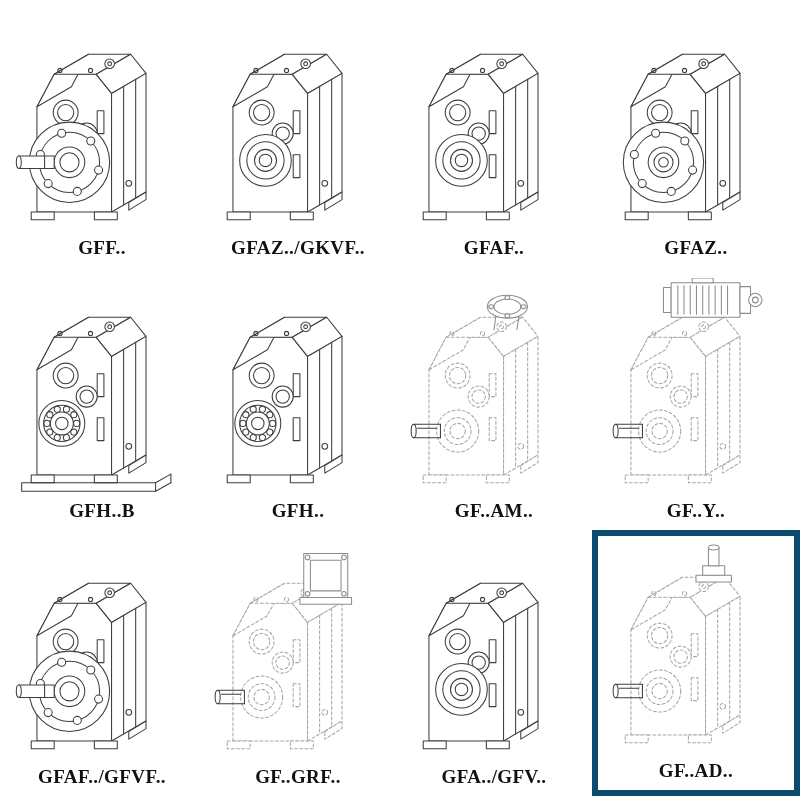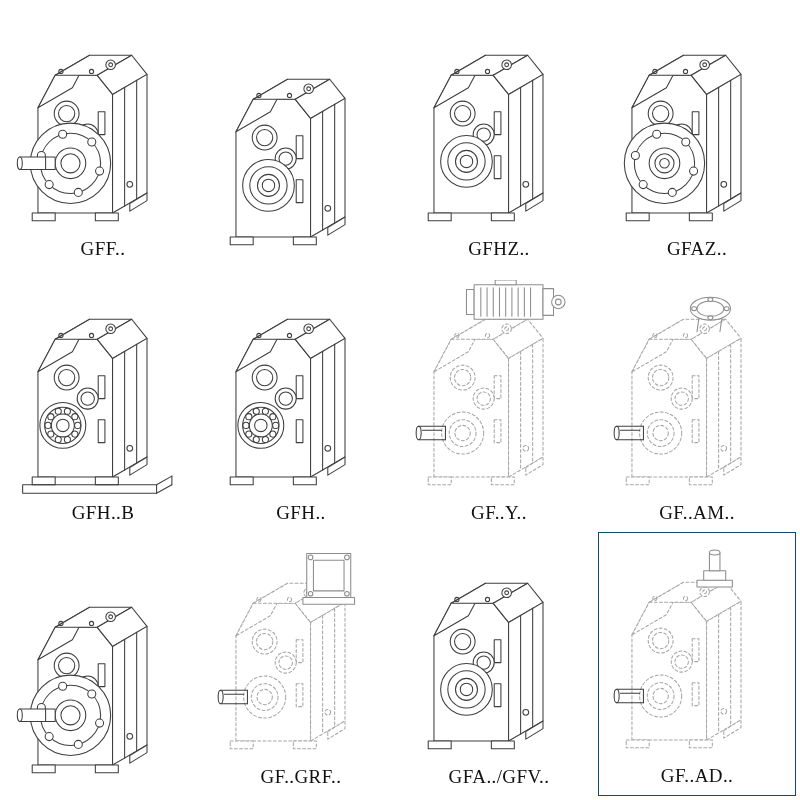--- a/index.html
+++ b/index.html
@@ -8,24 +8,24 @@
     display:grid;grid-template-columns:repeat(4,1fr);grid-template-rows:repeat(3,1fr);
     box-sizing:border-box;padding:4px;
     font-family:"Liberation Serif",serif;
   }
   .cell{
     display:flex;flex-direction:column;align-items:center;justify-content:flex-end;
     box-sizing:border-box;padding:2px 2px 8px;
   }
   .cell svg{width:192px;height:220px;flex:0 0 auto;}
   .label{
-    font-family:"Liberation Serif",serif;font-weight:normal;font-size:19px;
+    font-family:"Liberation Serif",serif;font-weight:bold;font-size:19px;
     color:#111;letter-spacing:.4px;white-space:nowrap;margin-top:2px;
   }
-  .cell.boxed{border:1px solid #0c4a6e;}
+  .cell.boxed{border:6px solid #0c4a6e;}
 </style>
 </head>
 <body>
 
 <div class="page">
 
   <div class="cell">
     <svg class="drawing" viewBox="0 0 180 230">
         <g fill="none" stroke="#3e3e3e" stroke-width="1.1" stroke-linejoin="round" stroke-linecap="round">
           <path d="M22 206 L22 96 L40 62 L84 62 L100 82 L100 206 Z" fill="#fff"></path>
@@ -94,20 +94,21 @@
           <circle cx="74" cy="124" r="11" fill="#fff"></circle>
           <circle cx="74" cy="124" r="7" fill="none"></circle>
         </g>
         <g fill="none" stroke="#3e3e3e" stroke-width="1.1" stroke-linejoin="round" stroke-linecap="round">
           <circle cx="56" cy="152" r="27" fill="#fff"></circle>
           <circle cx="56" cy="152" r="19.5" fill="#fff"></circle>
           <circle cx="56" cy="152" r="11.5" fill="#fff"></circle>
           <circle cx="56" cy="152" r="6.5" fill="#fff"></circle>
         </g>
       </svg>
+    <div class="label">GFAZ../GKVF..</div>
   </div>
 
   <div class="cell">
     <svg class="drawing" viewBox="0 0 180 230">
         <g fill="none" stroke="#3e3e3e" stroke-width="1.1" stroke-linejoin="round" stroke-linecap="round">
           <path d="M22 206 L22 96 L40 62 L84 62 L100 82 L100 206 Z" fill="#fff"></path>
           <path d="M22 96 L40 62 L76 41 L58 75 Z" fill="#fff"></path>
           <path d="M40 62 L84 62 L120 41 L76 41 Z" fill="#fff"></path>
           <path d="M84 62 L100 82 L136 61 L120 41 Z" fill="#fff"></path>
           <path d="M100 82 L100 206 L136 185 L136 61 Z" fill="#fff"></path>
@@ -128,21 +129,21 @@
           <circle cx="74" cy="124" r="11" fill="#fff"></circle>
           <circle cx="74" cy="124" r="7" fill="none"></circle>
         </g>
         <g fill="none" stroke="#3e3e3e" stroke-width="1.1" stroke-linejoin="round" stroke-linecap="round">
           <circle cx="56" cy="152" r="27" fill="#fff"></circle>
           <circle cx="56" cy="152" r="19.5" fill="#fff"></circle>
           <circle cx="56" cy="152" r="11.5" fill="#fff"></circle>
           <circle cx="56" cy="152" r="6.5" fill="#fff"></circle>
         </g>
       </svg>
-    <div class="label">GFHZ..</div>
+    <div class="label">GFAF..</div>
   </div>
 
   <div class="cell">
     <svg class="drawing" viewBox="0 0 180 230">
         <g fill="none" stroke="#3e3e3e" stroke-width="1.1" stroke-linejoin="round" stroke-linecap="round">
           <path d="M22 206 L22 96 L40 62 L84 62 L100 82 L100 206 Z" fill="#fff"></path>
           <path d="M22 96 L40 62 L76 41 L58 75 Z" fill="#fff"></path>
           <path d="M40 62 L84 62 L120 41 L76 41 Z" fill="#fff"></path>
           <path d="M84 62 L100 82 L136 61 L120 41 Z" fill="#fff"></path>
           <path d="M100 82 L100 206 L136 185 L136 61 Z" fill="#fff"></path>
@@ -303,20 +304,69 @@
           <circle cx="52" cy="160" r="8" fill="#fff"></circle>
         </g>
         <g fill="none" stroke="#3e3e3e" stroke-width="1.1" stroke-linejoin="round" stroke-linecap="round">
           <ellipse cx="6" cy="160" rx="2.6" ry="7" fill="#fff"></ellipse>
           <line x1="6" y1="153" x2="34" y2="153"></line>
           <line x1="6" y1="167" x2="34" y2="167"></line>
           <line x1="34" y1="153" x2="34" y2="167"></line>
           <line x1="10" y1="157" x2="30" y2="157"></line>
         </g>
         <g fill="none" stroke="#8d8d8d" stroke-width="1.1" stroke-linejoin="round" stroke-linecap="round">
+          <line x1="92" y1="40" x2="90" y2="54"></line>
+          <line x1="116" y1="40" x2="114" y2="54"></line>
+          <ellipse cx="104" cy="30" rx="21" ry="12" fill="#fff"></ellipse>
+          <ellipse cx="104" cy="30" rx="14" ry="8" fill="none"></ellipse>
+          <ellipse cx="121" cy="30" rx="2.6" ry="2" fill="#fff"></ellipse>
+          <ellipse cx="104" cy="39.5" rx="2.6" ry="2" fill="#fff"></ellipse>
+          <ellipse cx="87" cy="30" rx="2.6" ry="2" fill="#fff"></ellipse>
+          <ellipse cx="104" cy="20.5" rx="2.6" ry="2" fill="#fff"></ellipse>
+        </g>
+      </svg>
+    <div class="label">GF..AM..</div>
+  </div>
+
+  <div class="cell">
+    <svg class="drawing" viewBox="0 0 180 230">
+        <g fill="none" stroke="#a6a6a6" stroke-width="1.1" stroke-linejoin="round" stroke-linecap="round" stroke-dasharray="3 2.4">
+          <path d="M22 206 L22 96 L40 62 L84 62 L100 82 L100 206 Z" fill="#fff"></path>
+          <path d="M22 96 L40 62 L76 41 L58 75 Z" fill="#fff"></path>
+          <path d="M40 62 L84 62 L120 41 L76 41 Z" fill="#fff"></path>
+          <path d="M84 62 L100 82 L136 61 L120 41 Z" fill="#fff"></path>
+          <path d="M100 82 L100 206 L136 185 L136 61 Z" fill="#fff"></path>
+          <line x1="112.6" y1="74.6" x2="112.6" y2="198.6"></line>
+          <line x1="125.2" y1="67.3" x2="125.2" y2="191.3"></line>
+          <path d="M85 100 h7 v24 h-7 Z" fill="none"></path>
+          <path d="M85 146 h7 v24 h-7 Z" fill="none"></path>
+          <path d="M16 206 h24 v8 h-24 Z" fill="#fff"></path>
+          <path d="M82 206 h24 v8 h-24 Z" fill="#fff"></path>
+          <path d="M118 196 L136 185 L136 193 L118 204 Z" fill="#fff"></path>
+          <circle cx="98" cy="51" r="5" fill="#fff"></circle>
+          <circle cx="98" cy="51" r="2" fill="none"></circle>
+          <circle cx="46" cy="58" r="2.2" fill="none"></circle>
+          <circle cx="78" cy="58" r="2.2" fill="none"></circle>
+          <circle cx="118" cy="176" r="3" fill="none"></circle>
+          <circle cx="52" cy="102" r="13" fill="#fff"></circle>
+          <circle cx="52" cy="102" r="8.5" fill="none"></circle>
+          <circle cx="74" cy="124" r="11" fill="#fff"></circle>
+          <circle cx="74" cy="124" r="7" fill="none"></circle>
+          <circle cx="52" cy="160" r="22" fill="#fff"></circle>
+          <circle cx="52" cy="160" r="14" fill="#fff"></circle>
+          <circle cx="52" cy="160" r="8" fill="#fff"></circle>
+        </g>
+        <g fill="none" stroke="#3e3e3e" stroke-width="1.1" stroke-linejoin="round" stroke-linecap="round">
+          <ellipse cx="6" cy="160" rx="2.6" ry="7" fill="#fff"></ellipse>
+          <line x1="6" y1="153" x2="34" y2="153"></line>
+          <line x1="6" y1="167" x2="34" y2="167"></line>
+          <line x1="34" y1="153" x2="34" y2="167"></line>
+          <line x1="10" y1="157" x2="30" y2="157"></line>
+        </g>
+        <g fill="none" stroke="#8d8d8d" stroke-width="1.1" stroke-linejoin="round" stroke-linecap="round">
           <path d="M56 10 h8 v26 h-8 Z" fill="#fff"></path>
           <path d="M64 5 h72 v36 h-72 Z" fill="#fff"></path>
           <line x1="71" y1="8" x2="71" y2="38"></line>
           <line x1="77.5" y1="8" x2="77.5" y2="38"></line>
           <line x1="84" y1="8" x2="84" y2="38"></line>
           <line x1="90.5" y1="8" x2="90.5" y2="38"></line>
           <line x1="97" y1="8" x2="97" y2="38"></line>
           <line x1="103.5" y1="8" x2="103.5" y2="38"></line>
           <line x1="110" y1="8" x2="110" y2="38"></line>
           <line x1="116.5" y1="8" x2="116.5" y2="38"></line>
@@ -325,69 +375,20 @@
           <path d="M136 9 h11 v28 h-11 Z" fill="#fff"></path>
           <circle cx="152" cy="23" r="7" fill="#fff"></circle>
           <circle cx="152" cy="23" r="3" fill="none"></circle>
         </g>
       </svg>
     <div class="label">GF..Y..</div>
   </div>
 
   <div class="cell">
     <svg class="drawing" viewBox="0 0 180 230">
-        <g fill="none" stroke="#a6a6a6" stroke-width="1.1" stroke-linejoin="round" stroke-linecap="round" stroke-dasharray="3 2.4">
-          <path d="M22 206 L22 96 L40 62 L84 62 L100 82 L100 206 Z" fill="#fff"></path>
-          <path d="M22 96 L40 62 L76 41 L58 75 Z" fill="#fff"></path>
-          <path d="M40 62 L84 62 L120 41 L76 41 Z" fill="#fff"></path>
-          <path d="M84 62 L100 82 L136 61 L120 41 Z" fill="#fff"></path>
-          <path d="M100 82 L100 206 L136 185 L136 61 Z" fill="#fff"></path>
-          <line x1="112.6" y1="74.6" x2="112.6" y2="198.6"></line>
-          <line x1="125.2" y1="67.3" x2="125.2" y2="191.3"></line>
-          <path d="M85 100 h7 v24 h-7 Z" fill="none"></path>
-          <path d="M85 146 h7 v24 h-7 Z" fill="none"></path>
-          <path d="M16 206 h24 v8 h-24 Z" fill="#fff"></path>
-          <path d="M82 206 h24 v8 h-24 Z" fill="#fff"></path>
-          <path d="M118 196 L136 185 L136 193 L118 204 Z" fill="#fff"></path>
-          <circle cx="98" cy="51" r="5" fill="#fff"></circle>
-          <circle cx="98" cy="51" r="2" fill="none"></circle>
-          <circle cx="46" cy="58" r="2.2" fill="none"></circle>
-          <circle cx="78" cy="58" r="2.2" fill="none"></circle>
-          <circle cx="118" cy="176" r="3" fill="none"></circle>
-          <circle cx="52" cy="102" r="13" fill="#fff"></circle>
-          <circle cx="52" cy="102" r="8.5" fill="none"></circle>
-          <circle cx="74" cy="124" r="11" fill="#fff"></circle>
-          <circle cx="74" cy="124" r="7" fill="none"></circle>
-          <circle cx="52" cy="160" r="22" fill="#fff"></circle>
-          <circle cx="52" cy="160" r="14" fill="#fff"></circle>
-          <circle cx="52" cy="160" r="8" fill="#fff"></circle>
-        </g>
-        <g fill="none" stroke="#3e3e3e" stroke-width="1.1" stroke-linejoin="round" stroke-linecap="round">
-          <ellipse cx="6" cy="160" rx="2.6" ry="7" fill="#fff"></ellipse>
-          <line x1="6" y1="153" x2="34" y2="153"></line>
-          <line x1="6" y1="167" x2="34" y2="167"></line>
-          <line x1="34" y1="153" x2="34" y2="167"></line>
-          <line x1="10" y1="157" x2="30" y2="157"></line>
-        </g>
-        <g fill="none" stroke="#8d8d8d" stroke-width="1.1" stroke-linejoin="round" stroke-linecap="round">
-          <line x1="92" y1="40" x2="90" y2="54"></line>
-          <line x1="116" y1="40" x2="114" y2="54"></line>
-          <ellipse cx="104" cy="30" rx="21" ry="12" fill="#fff"></ellipse>
-          <ellipse cx="104" cy="30" rx="14" ry="8" fill="none"></ellipse>
-          <ellipse cx="121" cy="30" rx="2.6" ry="2" fill="#fff"></ellipse>
-          <ellipse cx="104" cy="39.5" rx="2.6" ry="2" fill="#fff"></ellipse>
-          <ellipse cx="87" cy="30" rx="2.6" ry="2" fill="#fff"></ellipse>
-          <ellipse cx="104" cy="20.5" rx="2.6" ry="2" fill="#fff"></ellipse>
-        </g>
-      </svg>
-    <div class="label">GF..AM..</div>
-  </div>
-
-  <div class="cell">
-    <svg class="drawing" viewBox="0 0 180 230">
         <g fill="none" stroke="#3e3e3e" stroke-width="1.1" stroke-linejoin="round" stroke-linecap="round">
           <path d="M22 206 L22 96 L40 62 L84 62 L100 82 L100 206 Z" fill="#fff"></path>
           <path d="M22 96 L40 62 L76 41 L58 75 Z" fill="#fff"></path>
           <path d="M40 62 L84 62 L120 41 L76 41 Z" fill="#fff"></path>
           <path d="M84 62 L100 82 L136 61 L120 41 Z" fill="#fff"></path>
           <path d="M100 82 L100 206 L136 185 L136 61 Z" fill="#fff"></path>
           <line x1="112.6" y1="74.6" x2="112.6" y2="198.6"></line>
           <line x1="125.2" y1="67.3" x2="125.2" y2="191.3"></line>
           <path d="M85 100 h7 v24 h-7 Z" fill="none"></path>
           <path d="M85 146 h7 v24 h-7 Z" fill="none"></path>
@@ -413,20 +414,21 @@
           <circle cx="25.573336471894343" cy="145.8472000792706" r="4.2" fill="#fff"></circle>
           <circle cx="47.8472000792706" cy="123.57333647189435" r="4.2" fill="#fff"></circle>
           <circle cx="78.27386360737624" cy="131.72613639262374" r="4.2" fill="#fff"></circle>
           <circle cx="56" cy="154" r="16" fill="#fff"></circle>
           <circle cx="56" cy="154" r="10" fill="#fff"></circle>
           <path d="M3 147.5 h37 v13 h-37 Z" fill="#fff"></path>
           <ellipse cx="3" cy="154" rx="2.6" ry="6.5" fill="#fff"></ellipse>
           <line x1="30" y1="147.5" x2="30" y2="160.5"></line>
         </g>
       </svg>
+    <div class="label">GFAF../GFVF..</div>
   </div>
 
   <div class="cell">
     <svg class="drawing" viewBox="0 0 180 230">
         <g fill="none" stroke="#a6a6a6" stroke-width="1.1" stroke-linejoin="round" stroke-linecap="round" stroke-dasharray="3 2.4">
           <path d="M22 206 L22 96 L40 62 L84 62 L100 82 L100 206 Z" fill="#fff"></path>
           <path d="M22 96 L40 62 L76 41 L58 75 Z" fill="#fff"></path>
           <path d="M40 62 L84 62 L120 41 L76 41 Z" fill="#fff"></path>
           <path d="M84 62 L100 82 L136 61 L120 41 Z" fill="#fff"></path>
           <path d="M100 82 L100 206 L136 185 L136 61 Z" fill="#fff"></path>

